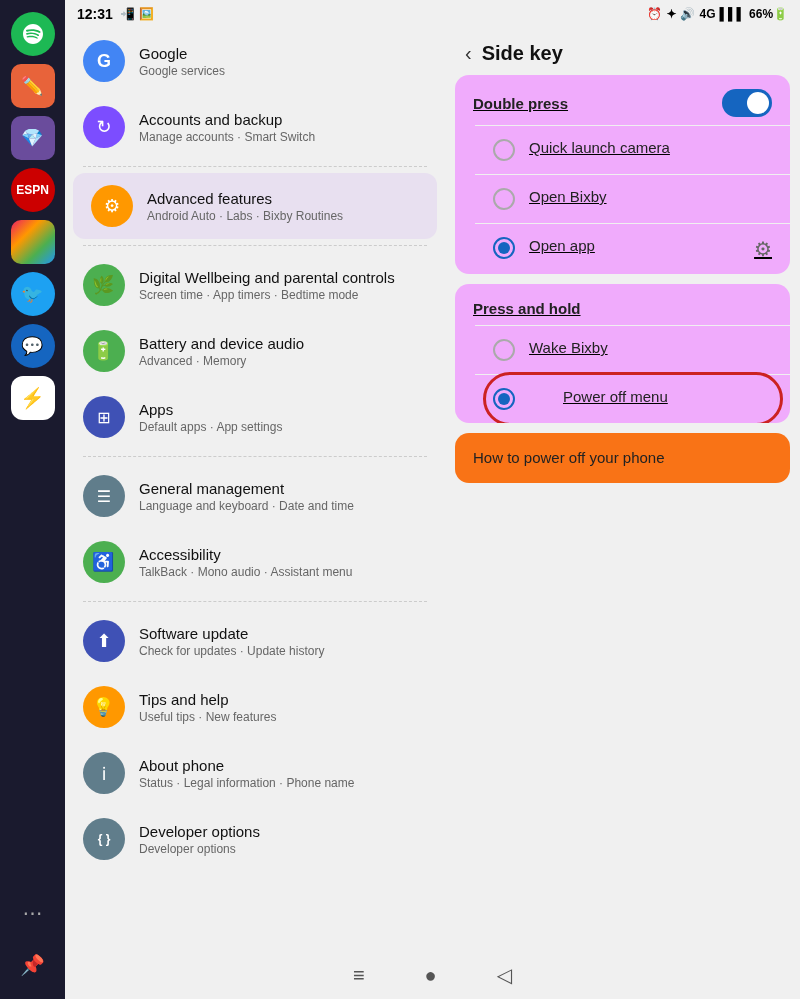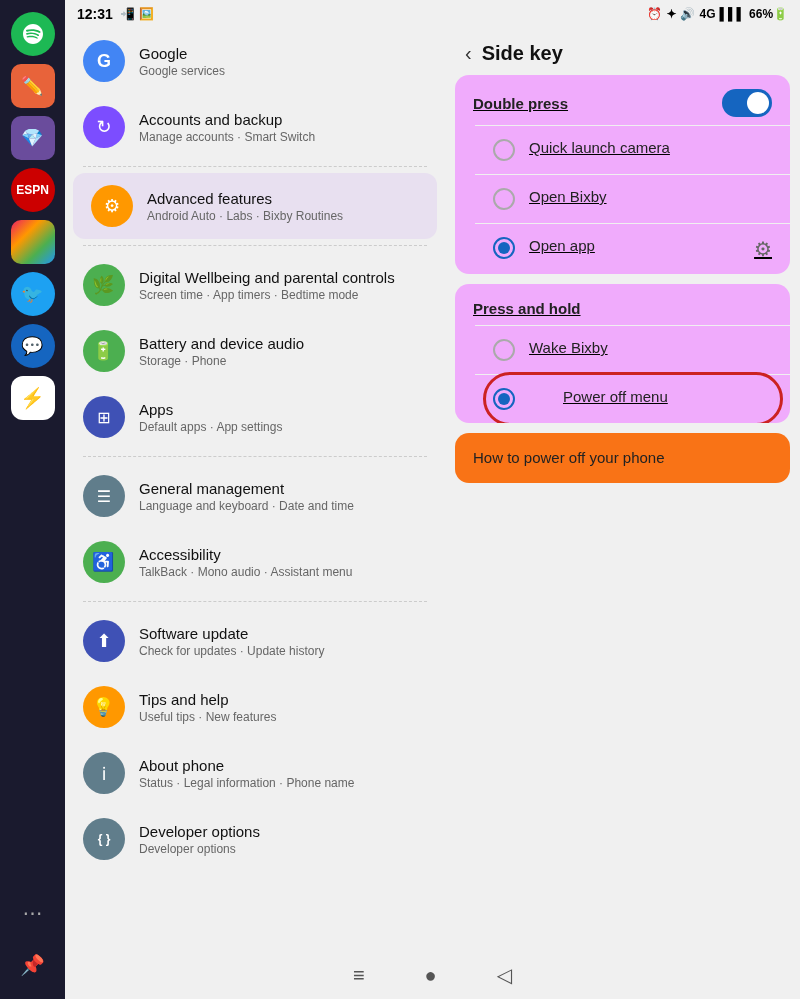--- a/index.html
+++ b/index.html
@@ -374,21 +374,21 @@
         <div class="settings-item-text">
           <div class="settings-item-title">Digital Wellbeing and parental controls</div>
           <div class="settings-item-subtitle">Screen time · App timers · Bedtime mode</div>
         </div>
       </div>
 
       <div class="settings-item">
         <div class="settings-item-icon" style="background:#4caf50;color:white;font-size:18px;">🔋</div>
         <div class="settings-item-text">
           <div class="settings-item-title">Battery and device audio</div>
-          <div class="settings-item-subtitle">Storage · Phone</div>
+          <div class="settings-item-subtitle">Advanced · Memory</div>
         </div>
       </div>
 
       <div class="settings-item">
         <div class="settings-item-icon" style="background:#3f51b5;color:white;font-size:16px;">⊞</div>
         <div class="settings-item-text">
           <div class="settings-item-title">Apps</div>
           <div class="settings-item-subtitle">Default apps · App settings</div>
         </div>
       </div>

